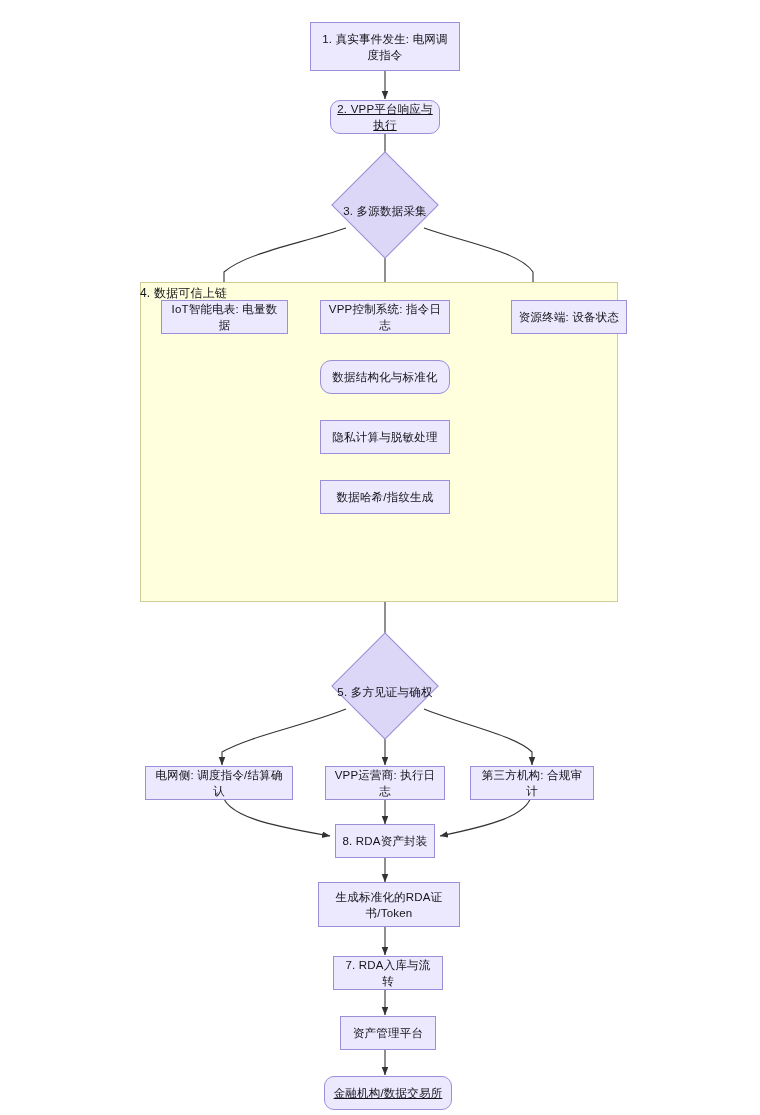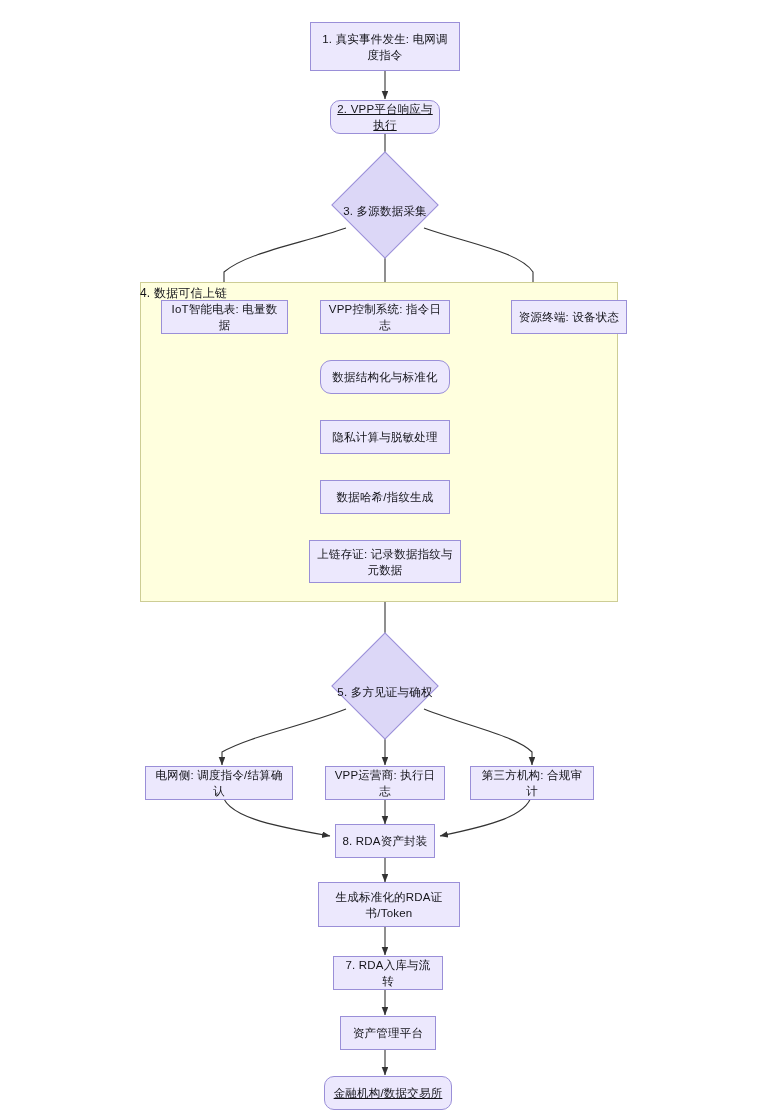--- a/index.html
+++ b/index.html
@@ -136,21 +136,20 @@
   <div class="node" style="left:320px; top:300px; width:130px; height:31px;">VPP控制系统: 指令日志</div>
 
   <div class="node" style="left:475px; top:300px; width:116px; height:31px;margin-left:36px;">资源终端: 设备状态</div>
 
   <div class="node" style="left:320px; top:360px; width:130px; height:31px;border-radius:11px;">数据结构化与标准化</div>
 
   <div class="node" style="left:320px; top:420px; width:130px; height:31px;">隐私计算与脱敏处理</div>
 
   <div class="node" style="left:320px; top:480px; width:130px; height:14px;">数据哈希/指纹生成</div>
 
-  <div class="node" style="left:309px; top:540px; width:152px; height:43px;">上链存证: 记录数据指纹与元数据</div>
 
   <div class="diamond" style="left:347px; top:648px; width:76px; height:76px;"></div>
   <div class="node diamond-label" style="left:325px; top:676px; width:120px; height:20px;">5. 多方见证与确权</div>
 
   <div class="node" style="left:145px; top:766px; width:148px; height:26px;">电网侧: 调度指令/结算确认</div>
 
   <div class="node" style="left:325px; top:766px; width:120px; height:26px;">VPP运营商: 执行日志</div>
 
   <div class="node" style="left:470px; top:766px; width:124px; height:26px;">第三方机构: 合规审计</div>
 

